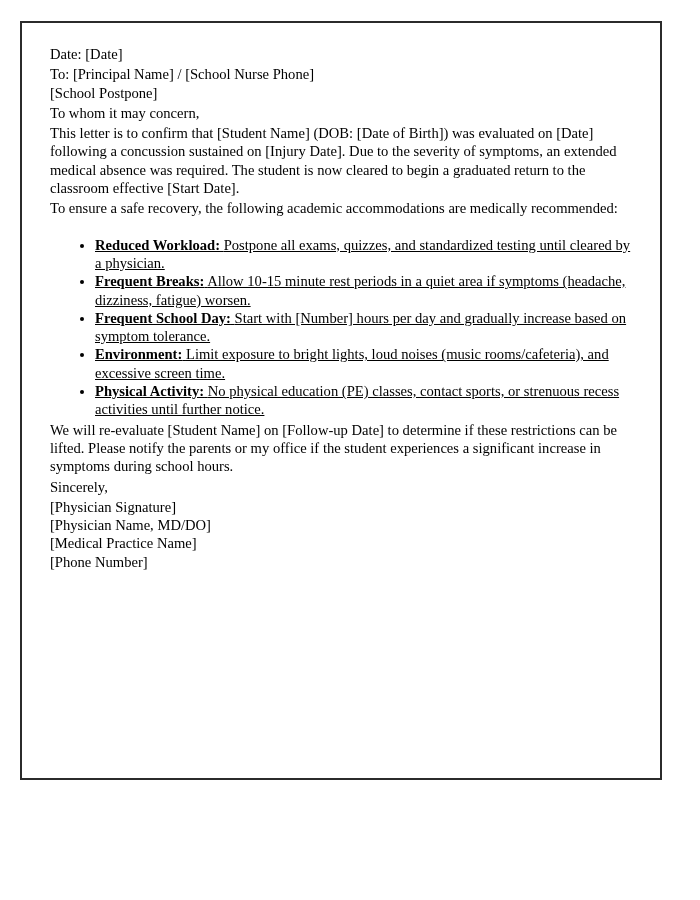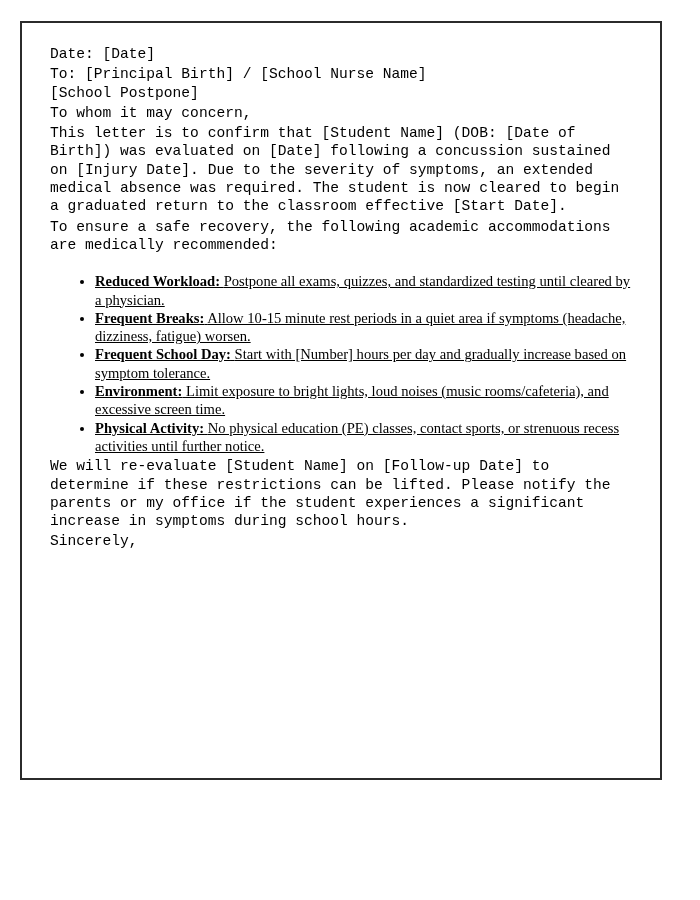--- a/index.html
+++ b/index.html
@@ -27,21 +27,20 @@
     font-family: "Liberation Serif", "DejaVu Serif", serif;
     font-size: 14.6px;
     line-height: 18.3px;
     color: #000000;
   }
   .letter-body {
     width: 585px;
   }
   .para {
     margin: 2px 0 0 0;
-    font-family: Liberation Mono, monospace;
   }
   .para:first-child {
     margin-top: 0;
   }
   .addr-line {
     margin: 0;
   }
   ul.accommodations {
     margin: 18px 0 0 0;
     padding-left: 45px;
@@ -62,21 +61,21 @@
 </head>
 <body>
 
 <div class="canvas">
   <div class="page">
     <div class="letter-body">
 
       <p class="para">Date: [Date]</p>
 
       <div class="para">
-        <p class="addr-line">To: [Principal Birth] / [School Nurse Name]</p>
+        <p class="addr-line">To: [Principal Name] / [School Nurse Phone]</p>
         <p class="addr-line">[School Postpone]</p>
       </div>
 
 
       <p class="para">To whom it may concern,</p>
 
       <p class="para">This letter is to confirm that [Student Name] (DOB: [Date of Birth]) was evaluated on [Date] following a concussion sustained on [Injury Date]. Due to the severity of symptoms, an extended medical absence was required. The student is now cleared to begin a graduated return to the classroom effective [Start Date].</p>
 
       <p class="para">To ensure a safe recovery, the following academic accommodations are medically recommended:</p>
 
@@ -100,16 +99,22 @@
         <li>
           <strong>Physical Activity:</strong>
           <span>No physical education (PE) classes, contact sports, or strenuous recess activities until further notice.</span>
         </li>
       </ul>
 
       <p class="para">We will re-evaluate [Student Name] on [Follow-up Date] to determine if these restrictions can be lifted. Please notify the parents or my office if the student experiences a significant increase in symptoms during school hours.</p>
 
       <p class="para">Sincerely,</p>
 
+      <div class="para">
+        <p class="sig-line">[Physician Signature]</p>
+        <p class="sig-line">[Physician Name, MD/DO]</p>
+        <p class="sig-line">[Medical Practice Name]</p>
+        <p class="sig-line">[Phone Number]</p>
+      </div>
 
     </div>
   </div>
 </div>
 
 </body></html>

